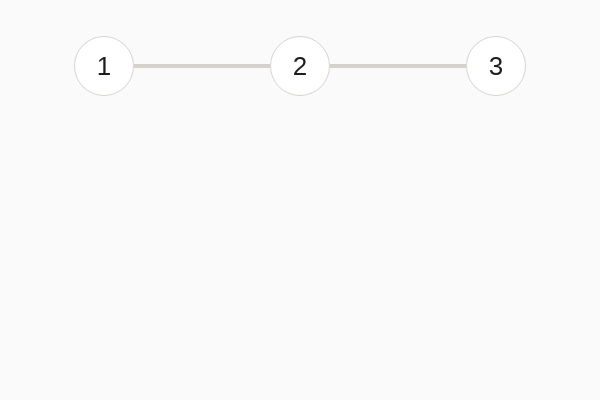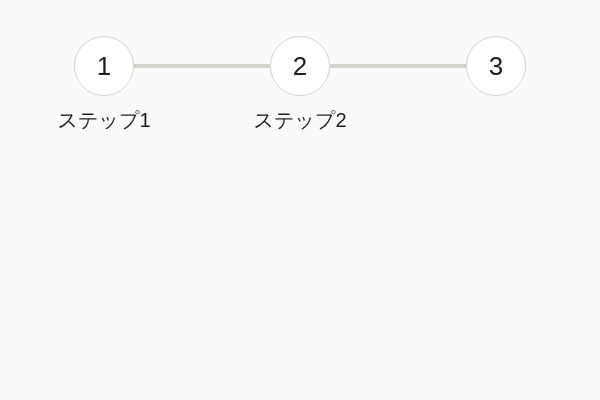--- a/index.html
+++ b/index.html
@@ -97,28 +97,26 @@
 
   <div class="stepper">
 
     <div class="connector connector-0"></div>
     <div class="connector connector-1"></div>
 
     <div class="step step-0">
       <div class="step-circle">
         <span class="step-number">1</span>
       </div>
-      <span class="step-label">ステップ1</span>
     </div>
 
     <div class="step step-1">
       <div class="step-circle">
         <span class="step-number">2</span>
       </div>
-      <span class="step-label">ステップ2</span>
     </div>
 
     <div class="step step-2">
       <div class="step-circle">
         <span class="step-number">3</span>
       </div>
     </div>
 
   </div>
 

